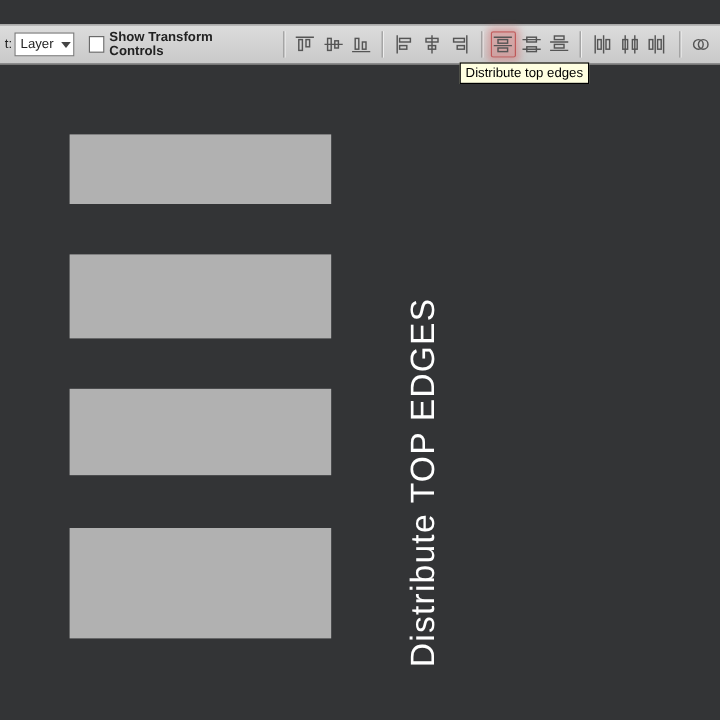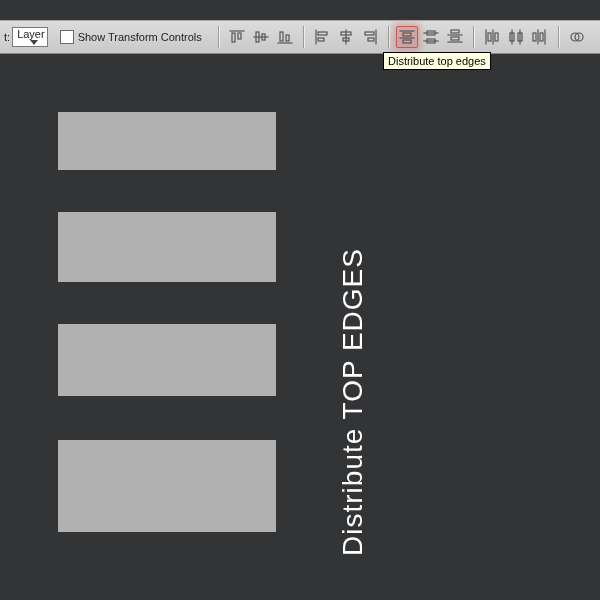--- a/index.html
+++ b/index.html
@@ -1,22 +1,22 @@
 <!DOCTYPE html>
 <html><head>
 <meta charset="utf-8">
 <style>
   html,body{margin:0;padding:0;width:600px;height:600px;overflow:hidden;font-family:Tahoma,Arial,sans-serif;font-size:11px;background:#333436;}
   .toolbar{position:absolute;top:20px;left:0;right:0;height:32px;
     background:linear-gradient(#dcdcdc,#c9c9c9);border-top:1px solid #aaa;border-bottom:1px solid #888;
     display:flex;align-items:center;padding:0 4px;color:#222;}
   .lbl-t{margin-right:2px;}
-  .select{display:inline-flex;align-items:center;height:18px;background:#fff;border:1px solid #7a7a7a;padding:0 2px 0 4px;margin-right:12px;flex-direction:column;}
+  .select{display:inline-flex;align-items:center;height:18px;background:#fff;border:1px solid #7a7a7a;padding:0 2px 0 4px;margin-right:12px;}
   .select .caret{width:0;height:0;margin-left:6px;border-left:4px solid transparent;border-right:4px solid transparent;border-top:5px solid #444;}
-  .chk{display:inline-flex;align-items:center;margin-right:10px;}
+  .chk{display:inline-flex;align-items:center;margin-right:10px;font-weight:bold;}
   .chk .box{width:12px;height:12px;border:1px solid #6a6a6a;background:#fff;margin-right:4px;}
   .vsep{width:1px;height:22px;background:#9a9a9a;box-shadow:1px 0 0 #eee;margin:0 6px;}
   .ibtn{width:20px;height:20px;margin:0 1px;display:inline-flex;align-items:center;justify-content:center;border:1px solid transparent;border-radius:2px;}
   .ibtn svg{display:block;}
   .ibtn.hl{background:rgba(210,80,80,.35);border:1px solid rgba(180,40,40,.6);box-shadow:0 0 6px 3px rgba(210,80,80,.35);}
   .tooltip{position:absolute;background:#ffffe1;border:1px solid #000;padding:2px 4px;font-size:11px;color:#000;white-space:nowrap;}
   .canvas{position:absolute;left:0;top:52px;right:0;bottom:0;}
   .shape{position:absolute;background:#b1b1b1;}
   .vtext{position:absolute;left:336px;top:135px;height:430px;width:34px;display:flex;align-items:center;justify-content:center;}
   .vtext span{transform:rotate(-90deg);white-space:nowrap;font-family:Arial,sans-serif;font-size:28px;color:#fff;letter-spacing:1px;}

